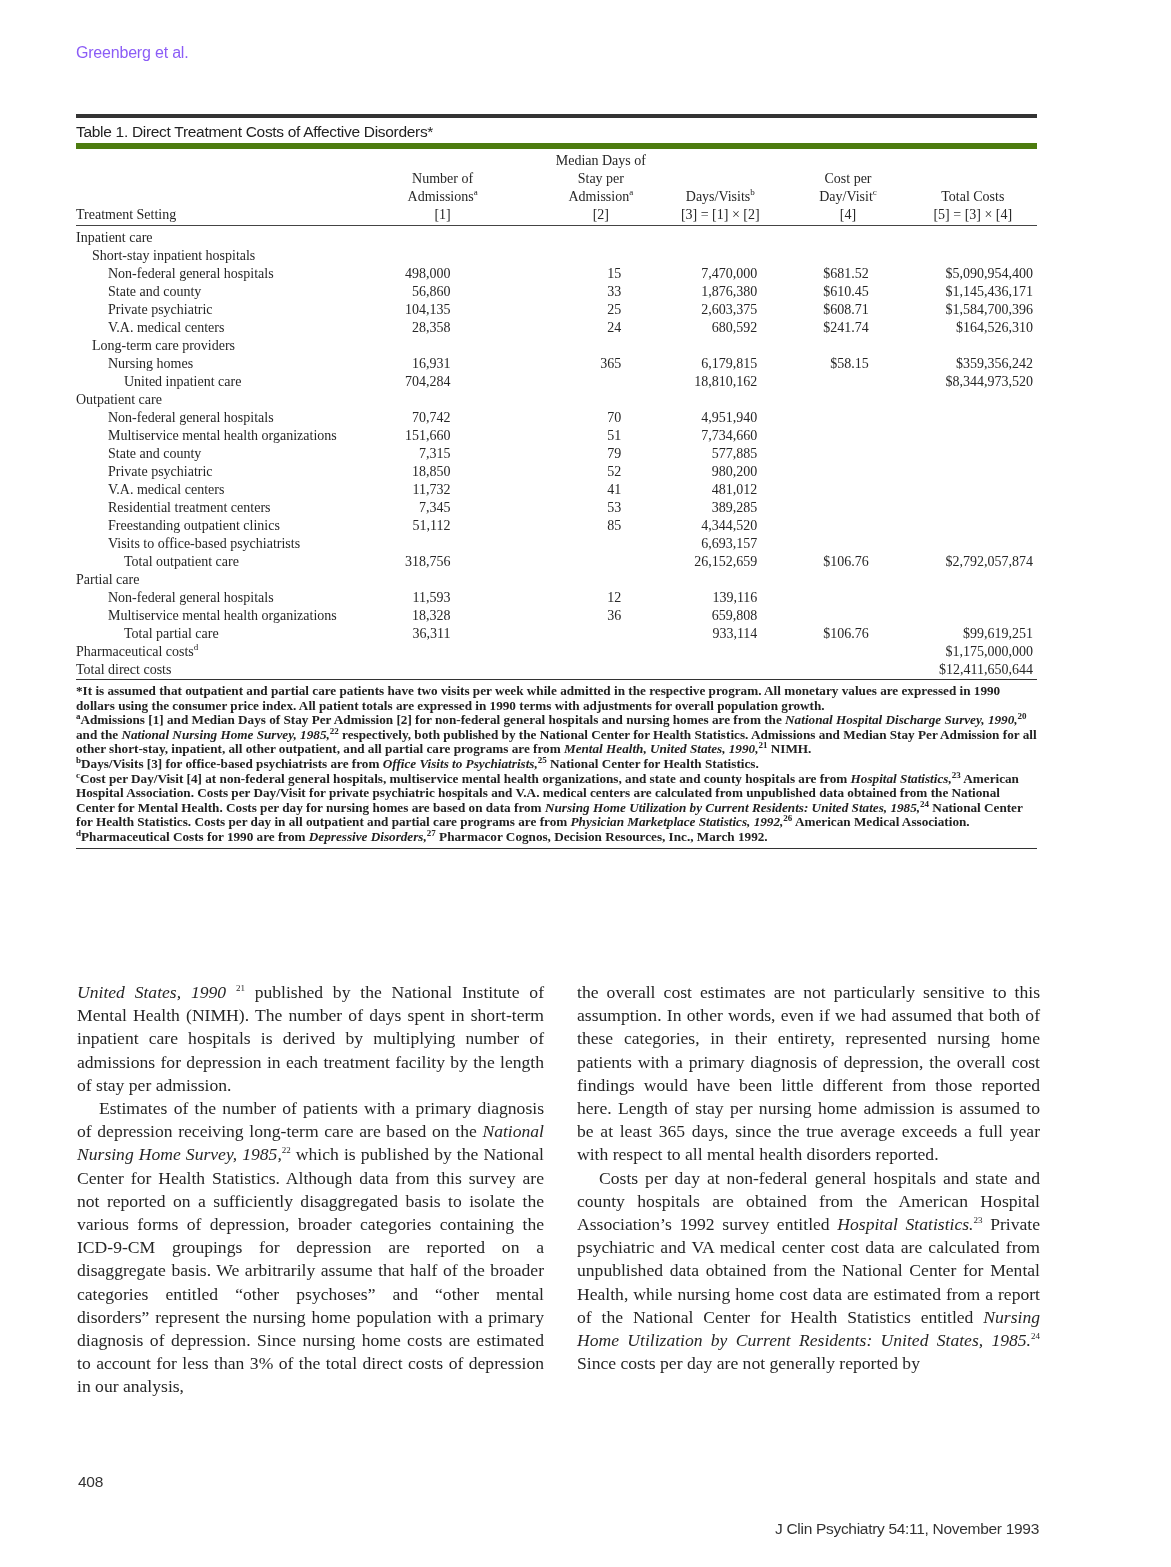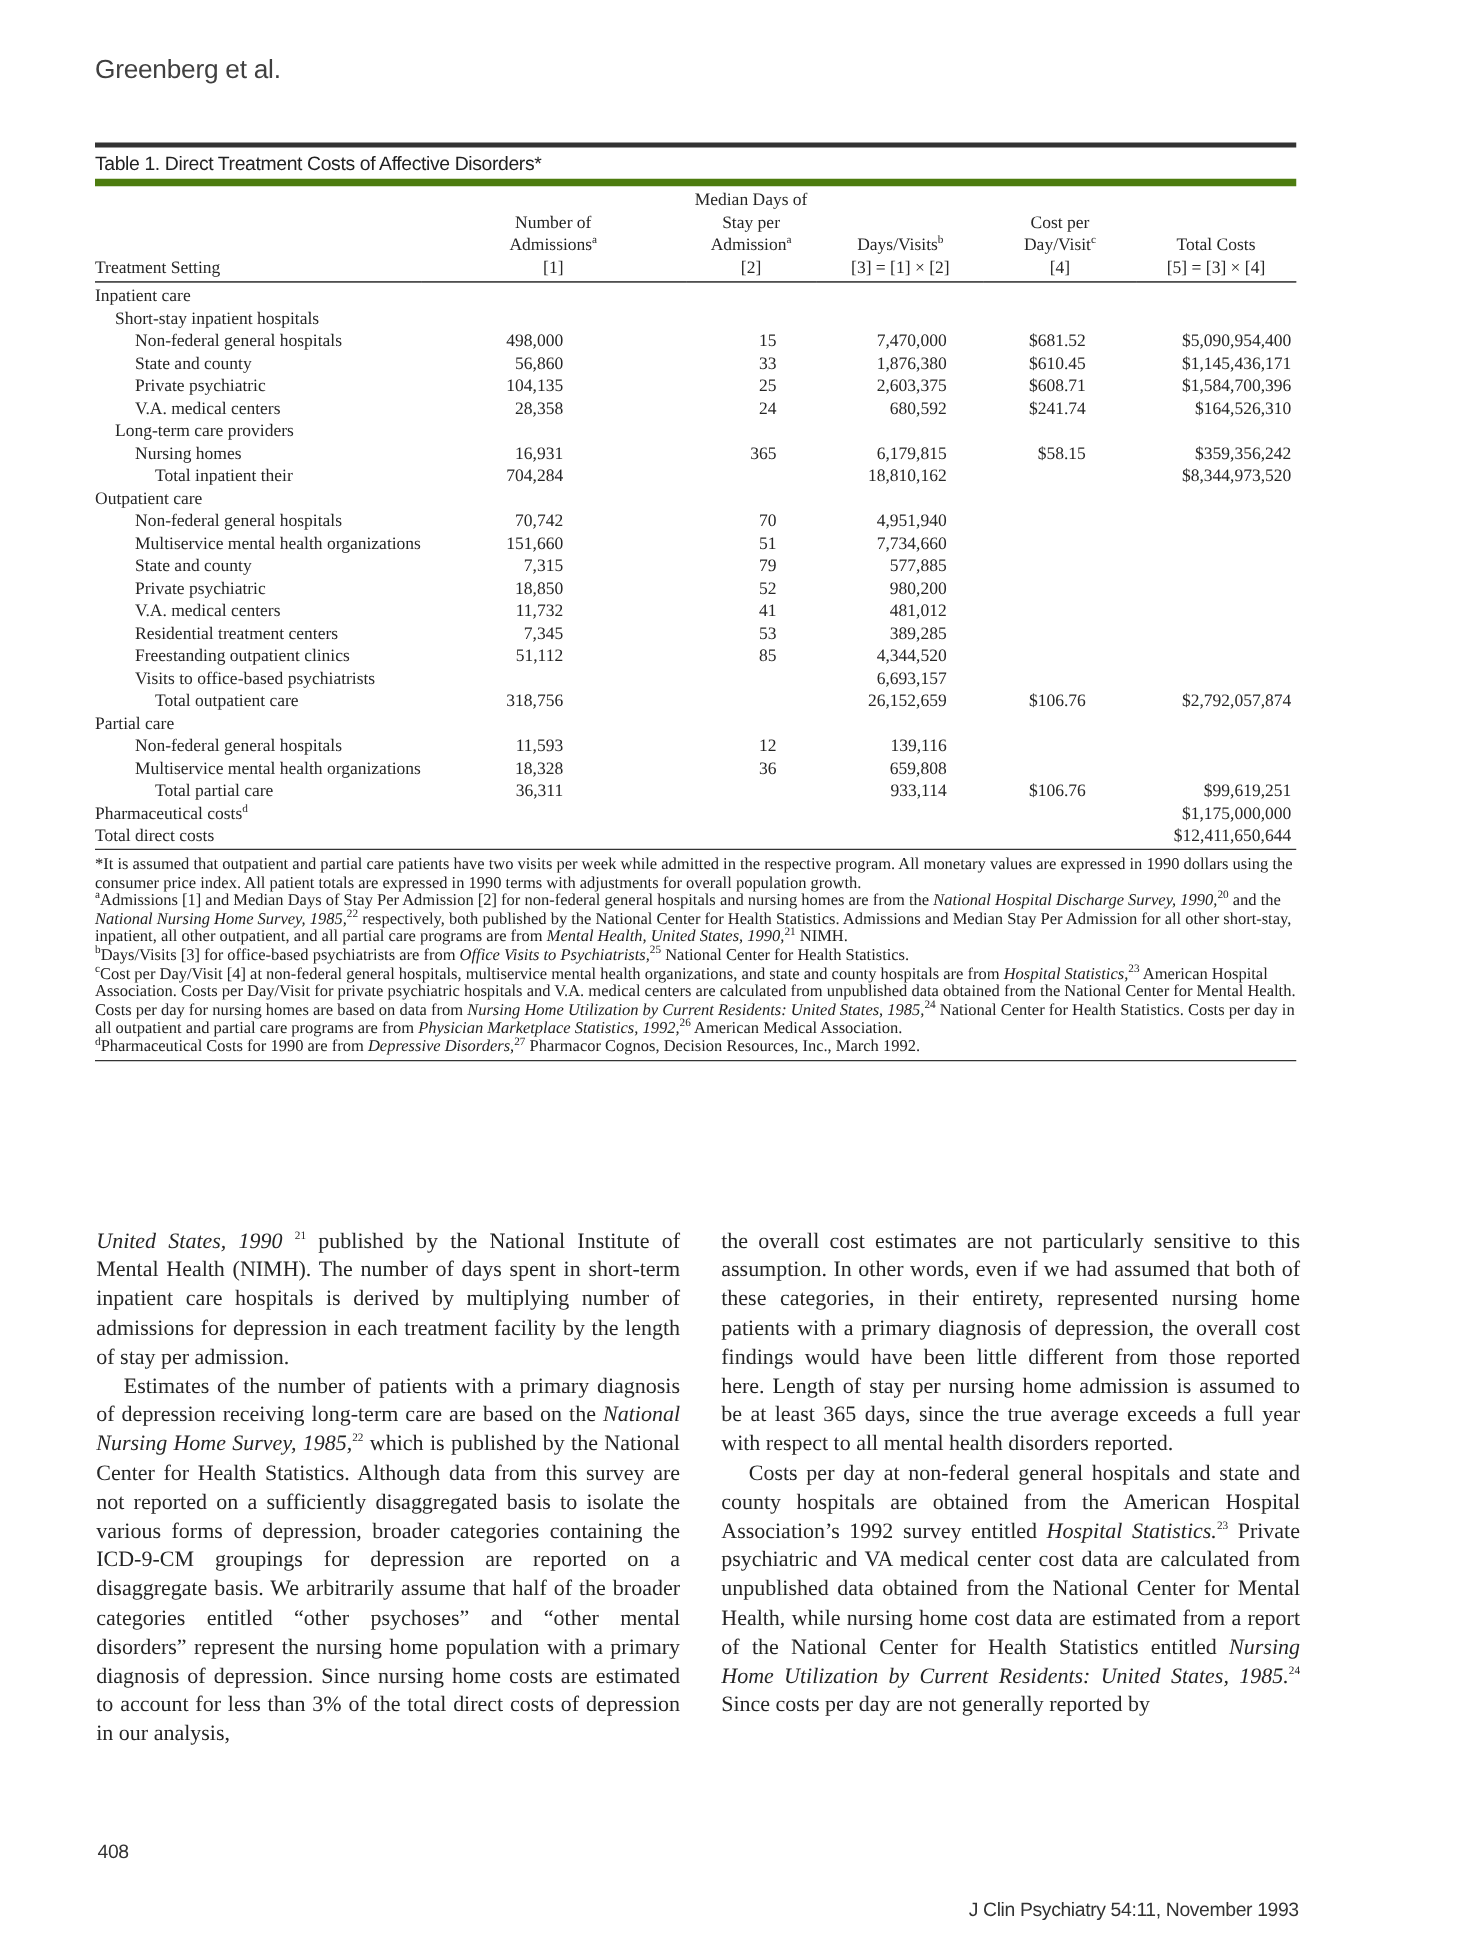--- a/index.html
+++ b/index.html
@@ -4,21 +4,21 @@
 <style>
   html, body { margin: 0; padding: 0; background: #ffffff; }
   body {
     width: 1171px; height: 1567px; position: relative; overflow: hidden;
     color: #262626;
     font-family: "Liberation Serif", "DejaVu Serif", serif;
   }
   .running-head {
     position: absolute; left: 76px; top: 44px;
     font-family: "Liberation Sans", "DejaVu Sans", sans-serif;
-    font-size: 21px; letter-spacing: -0.2px; color: #404040;
+    font-size: 16px; letter-spacing: -0.2px; color: #8b5cf6;
   }
   .table-wrap { position: absolute; left: 76px; top: 114px; width: 961px; }
   .thick-rule { height: 4px; background: #333; }
   .table-title {
     font-size: 15.5px; padding: 5px 0 2px 0; color: #222;
     border-bottom: 6px solid #4d7c0f;
     font-family: "Liberation Sans", "DejaVu Sans", sans-serif;
     letter-spacing: -0.3px;
   }
   table.cost-table {
@@ -43,21 +43,21 @@
   td.c2 { width: 40px; padding-right: 32px !important; }
   td.c3 { width: 120px; padding-right: 30px !important; }
   td.c4 { width: 95px; padding-right: 40px !important; }
   td.c5 { width: 130px; padding-right: 4px !important; }
   sup { font-size: 9px; line-height: 0; vertical-align: super; }
   .table-bottom-rule { border-bottom: 1.5px solid #333; }
   .notes {
     font-size: 13.2px; line-height: 14.6px; padding-top: 4px; color: #222;
     border-bottom: 1.5px solid #333; padding-bottom: 3px;
   }
-  .notes p { margin: 0; }
+  .notes p { margin: 0; font-weight: bold; }
   .notes i { font-style: italic; }
   .body-col {
     position: absolute; top: 981px; width: 467px;
     font-size: 17.6px; line-height: 23.2px; color: #262626;
     text-align: justify;
   }
   .body-col p { margin: 0; }
   .body-col p.indent { text-indent: 22px; }
   .col-left { left: 77px; }
   .col-right { left: 577px; width: 463px; }
@@ -168,21 +168,21 @@
         </tr>
         <tr>
           <td class="label l2"><span>Nursing homes</span></td>
           <td class="num c1">16,931</td>
           <td class="num c2">365</td>
           <td class="num c3">6,179,815</td>
           <td class="num c4">$58.15</td>
           <td class="num c5">$359,356,242</td>
         </tr>
         <tr>
-          <td class="label l3"><span>Total inpatient their</span></td>
+          <td class="label l3"><span>United inpatient care</span></td>
           <td class="num c1">704,284</td>
           <td class="num c2"></td>
           <td class="num c3">18,810,162</td>
           <td class="num c4"></td>
           <td class="num c5">$8,344,973,520</td>
         </tr>
         <tr>
           <td class="label l0"><span>Outpatient care</span></td>
           <td class="num c1"></td>
           <td class="num c2"></td>

